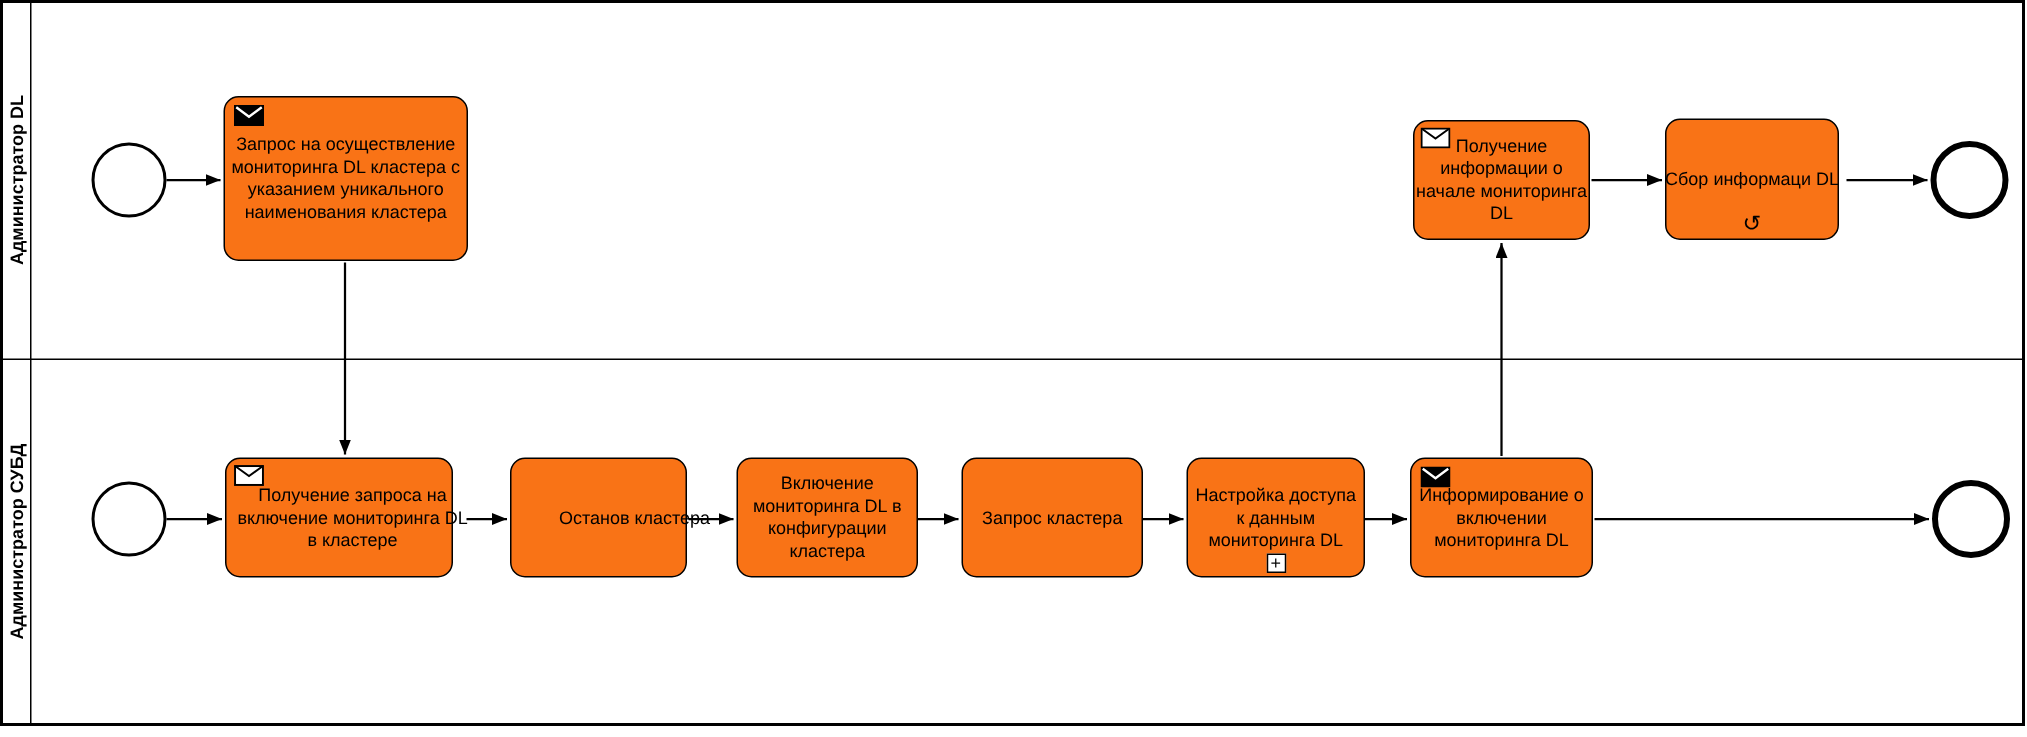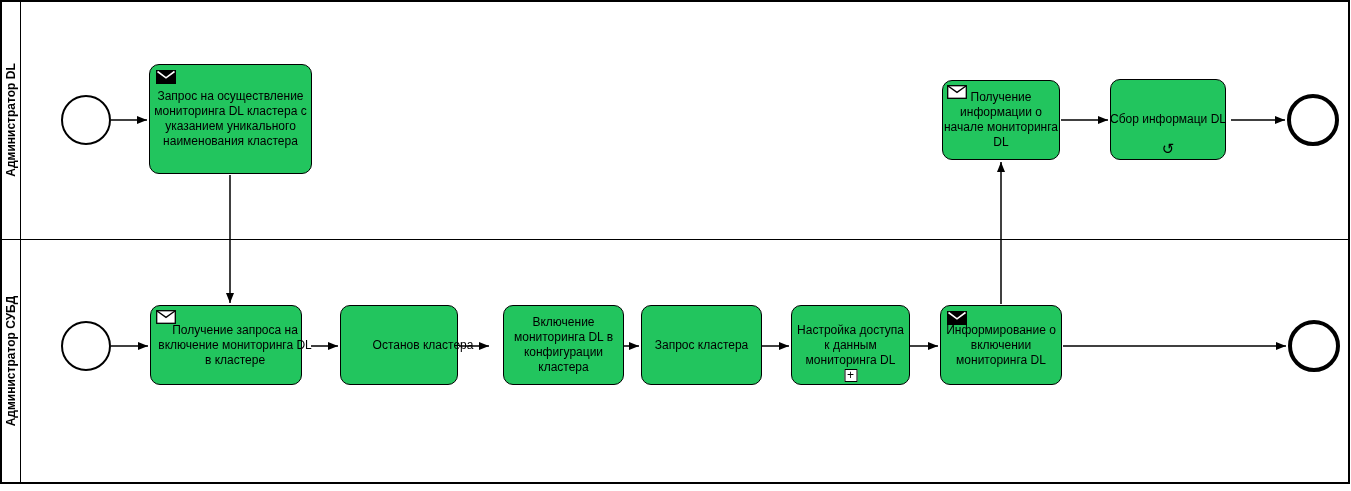--- a/index.html
+++ b/index.html
@@ -24,21 +24,21 @@
     border-left:1.5px solid #000;
   }
   .lane-label{
     position:absolute;width:220px;height:18px;
     text-align:center;font-weight:bold;font-size:12px;line-height:18px;
     transform:rotate(-90deg);
     white-space:nowrap;
   }
   .task{
     position:absolute;box-sizing:border-box;
-    border:1.5px solid #000;border-radius:10px;background:#22c55e;
+    border:1.5px solid #000;border-radius:10px;background:#f97316;
     display:flex;align-items:center;justify-content:center;
   }
   .task-label{
     font-size:12px;line-height:15px;text-align:center;white-space:pre;
   }
   .msg-icon{position:absolute;left:6px;top:5px;width:20px;height:14px;}
   .marker{
     position:absolute;bottom:2px;left:50%;transform:translateX(-50%);
   }
   .loop-glyph{
@@ -134,21 +134,21 @@
     </span>
     <span class="task-label">Получение запроса на
 включение мониторинга DL
 в кластере</span>
   </div>
 
   <div class="task" style="left:340px;top:305px;width:118px;height:80px;padding-left:48px;">
     <span class="task-label">Останов кластера</span>
   </div>
 
-  <div class="task" style="left:491px;top:305px;width:121px;height:80px;margin-left:12px;">
+  <div class="task" style="left:491px;top:305px;width:121px;height:80px;">
     <span class="task-label">Включение
 мониторинга DL в
 конфигурации
 кластера</span>
   </div>
 
   <div class="task" style="left:641px;top:305px;width:121px;height:80px;">
     <span class="task-label">Запрос кластера</span>
   </div>
 

